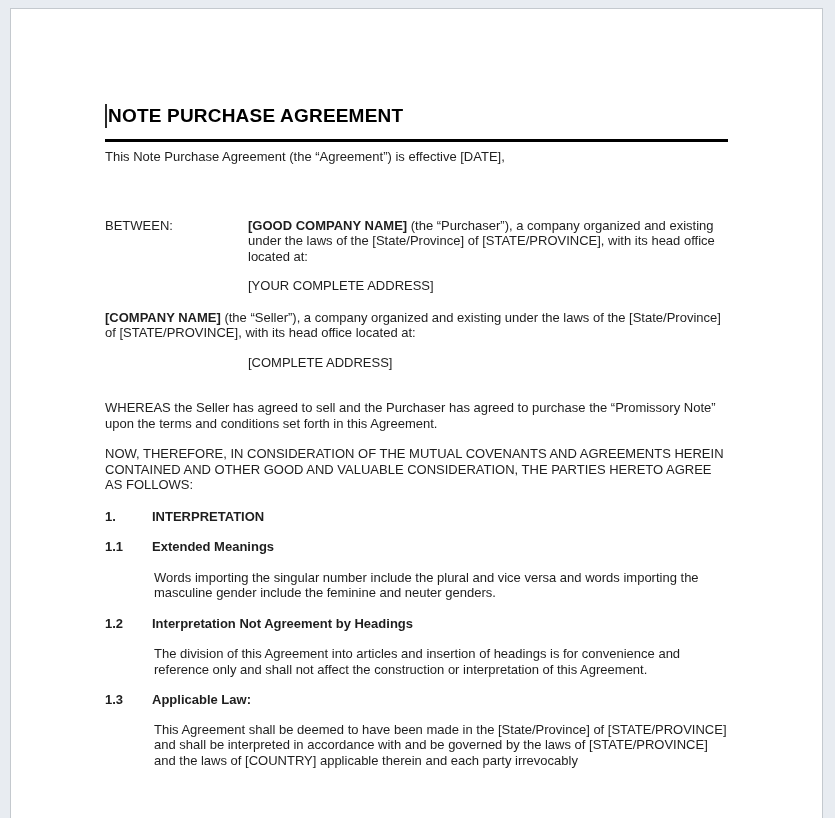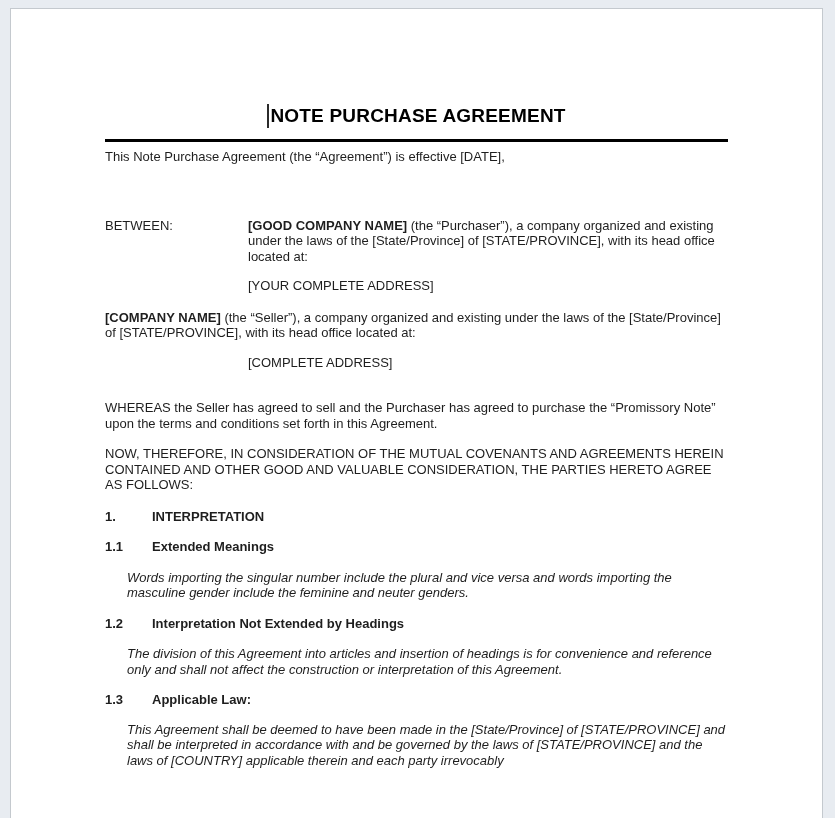--- a/index.html
+++ b/index.html
@@ -21,21 +21,21 @@
     border: 1px solid #c4c9ce;
   }
   .content {
     padding: 95px 94px 0 94px;
     color: #1e1e1e;
     font-size: 13px;
     line-height: 15.5px;
   }
   .title-row {
     display: flex;
-    justify-content: center;
+    justify-content: flex-start;
     align-items: center;
     line-height: 24px;
   }
   .doc-title {
     font-size: 19px;
     font-weight: bold;
     color: #000;
     letter-spacing: 0.2px;
     white-space: nowrap;
   }
@@ -61,21 +61,21 @@
   .party-label {
     width: 143px;
     flex-shrink: 0;
     font-weight: normal;
   }
   .party-text { flex: 1; }
   .party-name { font-weight: bold; }
   .party-address { margin-left: 143px; }
   .sec-head { display: flex; font-weight: bold; }
   .sec-num { width: 47px; flex-shrink: 0; }
-  .sec-body { margin-left: 22px; font-style: italic; }
+  .sec-body { margin-left: 49px; }
 </style>
 </head>
 <body>
 
 <div class="canvas">
   <div class="page">
     <div class="content">
 
       <div class="title-row">
         <span class="caret"></span>
@@ -106,21 +106,21 @@
       </div>
 
       <div class="sec-head mb15">
         <span class="sec-num">1.1</span>
         <span>Extended Meanings</span>
       </div>
       <p class="sec-body mb15">Words importing the singular number include the plural and vice versa and words importing the masculine gender include the feminine and neuter genders.</p>
 
       <div class="sec-head mb15">
         <span class="sec-num">1.2</span>
-        <span>Interpretation Not Extended by Headings</span>
+        <span>Interpretation Not Agreement by Headings</span>
       </div>
       <p class="sec-body mb15">The division of this Agreement into articles and insertion of headings is for convenience and reference only and shall not affect the construction or interpretation of this Agreement.</p>
 
       <div class="sec-head mb14">
         <span class="sec-num">1.3</span>
         <span>Applicable Law:</span>
       </div>
       <p class="sec-body">This Agreement shall be deemed to have been made in the [State/Province] of [STATE/PROVINCE] and shall be interpreted in accordance with and be governed by the laws of [STATE/PROVINCE] and the laws of [COUNTRY] applicable therein and each party irrevocably</p>
 
     </div>

